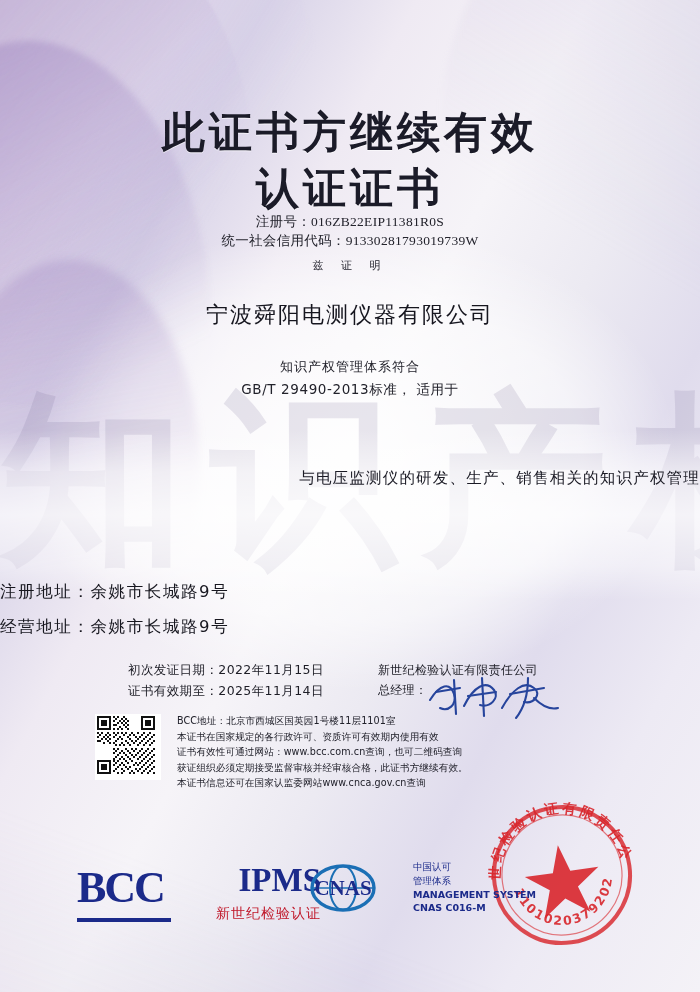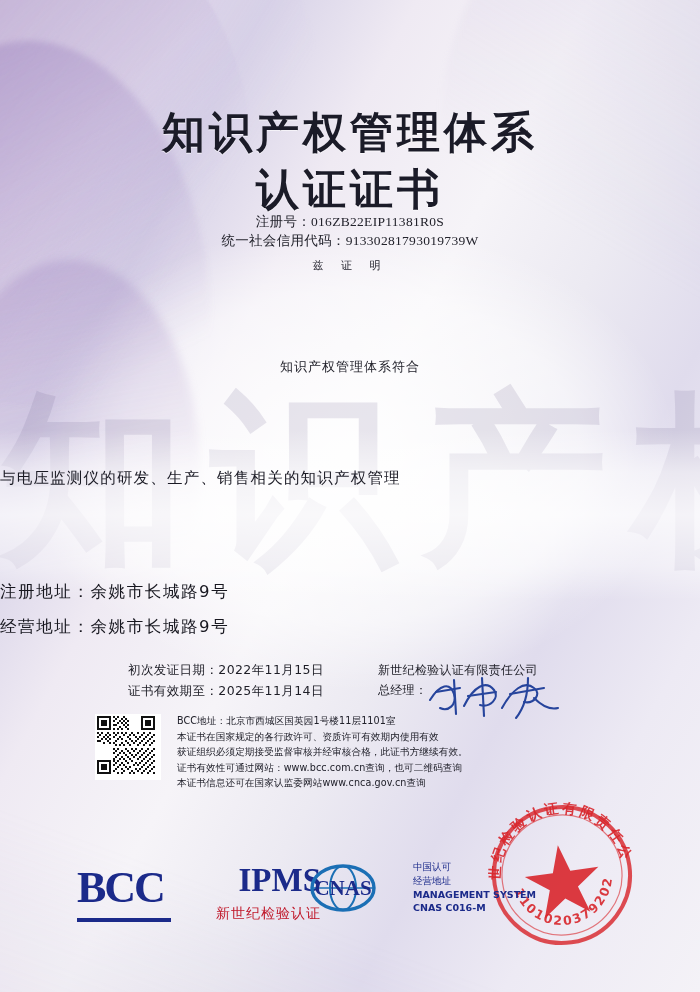--- a/index.html
+++ b/index.html
@@ -102,21 +102,21 @@
     top: 104px; left: 0; right: 0;
     text-align: center;
     font-family: "DejaVu Sans", sans-serif;
     font-weight: 700;
     font-size: 43px;
     letter-spacing: 4px;
     color: #1b1b28;
     line-height: 1.32;
     text-shadow: 0 1px 0 rgba(255,255,255,0.6);
   }
-  .title .l2 { display: block; }
+  .title .l2 { display: block; font-family: Liberation Serif, serif; }
 
   .regline {
     position: absolute;
     left: 0; right: 0;
     text-align: center;
     font-family: "Liberation Serif", serif;
     font-size: 13.5px;
     color: #23232c;
     letter-spacing: 0.3px;
   }
@@ -159,21 +159,21 @@
     text-align: center;
     font-family: "DejaVu Sans", sans-serif;
     font-size: 13.5px;
     letter-spacing: 0.6px;
     color: #22222b;
   }
 
   .scope {
     position: absolute;
     top: 468px; left: 0; right: 0;
-    text-align: left;
+    text-align: right;
     font-family: "DejaVu Sans", sans-serif;
     font-size: 15.5px;
     letter-spacing: 1.2px;
     color: #1b1b25;
   }
 
   .addr {
     position: absolute;
     left: 0; right: 0;
     text-align: left;
@@ -333,31 +333,33 @@
   <div class="swoosh sw4"></div>
   <div class="swoosh sw-right"></div>
   <div class="swoosh sw-bottom"></div>
 
   <div class="ghost">知识产权</div>
   <div class="band"></div>
 
   <div class="content">
 
     <div class="title">
-      <span>知识产权管理体系</span>
+      <span>此证书方继续有效</span>
       <span class="l2">认证证书</span>
     </div>
 
     <div class="regline reg1">注册号：016ZB22EIP11381R0S</div>
     <div class="regline reg2">统一社会信用代码：91330281793019739W</div>
 
     <div class="hereby">兹 证 明</div>
 
+    <div class="company">宁波舜阳电测仪器有限公司</div>
 
     <div class="std1">知识产权管理体系符合</div>
+    <div class="std2">GB/T 29490-2013标准，   适用于</div>
 
     <div class="scope">与电压监测仪的研发、生产、销售相关的知识产权管理</div>
 
     <div class="addr addr1">注册地址：余姚市长城路9号</div>
     <div class="addr addr2">经营地址：余姚市长城路9号</div>
 
     <div class="dates">
       <div>
         <span class="lbl">初次发证日期：</span><span>2022年11月15日</span>
       </div>
@@ -586,22 +588,22 @@
             <rect x="22" y="28" width="1" height="1"></rect>
             <rect x="25" y="28" width="1" height="1"></rect>
             <rect x="28" y="28" width="1" height="1"></rect>
         </g>
       </svg>
     </div>
 
     <div class="fineprint">
       <div>BCC地址：北京市西城区国英园1号楼11层1101室</div>
       <div>本证书在国家规定的各行政许可、资质许可有效期内使用有效</div>
+      <div>证书有效性可通过网站：www.bcc.com.cn查询，也可二维码查询</div>
       <div>获证组织必须定期接受监督审核并经审核合格，此证书方继续有效。</div>
-      <div>证书有效性可通过网站：www.bcc.com.cn查询，也可二维码查询</div>
       <div>本证书信息还可在国家认监委网站www.cnca.gov.cn查询</div>
     </div>
 
     <div class="seal">
       <svg width="160" height="160" viewBox="0 0 160 160">
         <defs>
           <path id="sealTop" d="M 80,80 m -62,0 a 62,62 0 1 1 124,0" fill="none"></path>
           <path id="sealBottom" d="M 80,80 m -50,0 a 50,50 0 0 0 100,0" fill="none"></path>
         </defs>
         <g transform="rotate(-8 80 80)">
@@ -634,21 +636,21 @@
         <div class="cnas-mark">
           <svg width="100" height="52" viewBox="0 0 100 52">
             <ellipse cx="36" cy="26" rx="31" ry="22" fill="none" stroke="#1b6fb5" stroke-width="3.4"></ellipse>
             <ellipse cx="36" cy="26" rx="13" ry="22" fill="none" stroke="#1b6fb5" stroke-width="2"></ellipse>
             <line x1="5" y1="26" x2="67" y2="26" stroke="#1b6fb5" stroke-width="1.6"></line>
             <text x="36" y="33" text-anchor="middle" font-family="'Liberation Serif', serif" font-size="21" font-weight="700" fill="#1b2a8a">CNAS</text>
           </svg>
         </div>
         <div class="cnas-text">
           <div>中国认可</div>
-          <div>经营地址</div>
+          <div>管理体系</div>
           <div class="bold">MANAGEMENT SYSTEM</div>
           <div class="bold">CNAS C016-M</div>
         </div>
       </div>
 
     </div>
 
   </div>
 </div>
 

